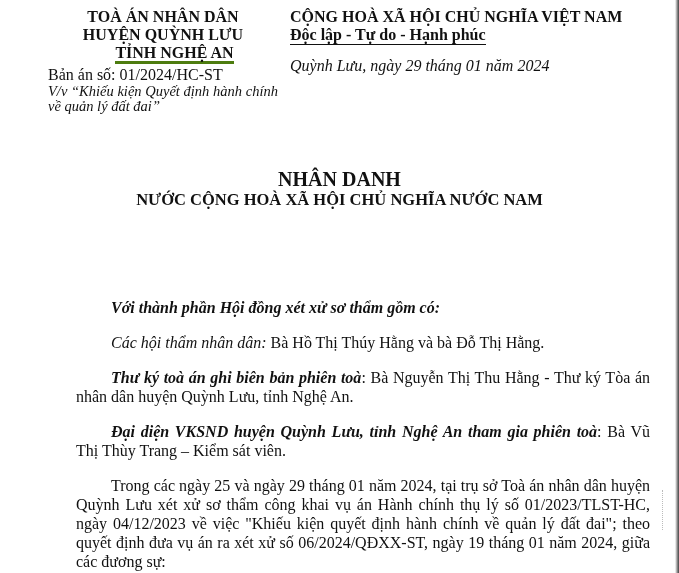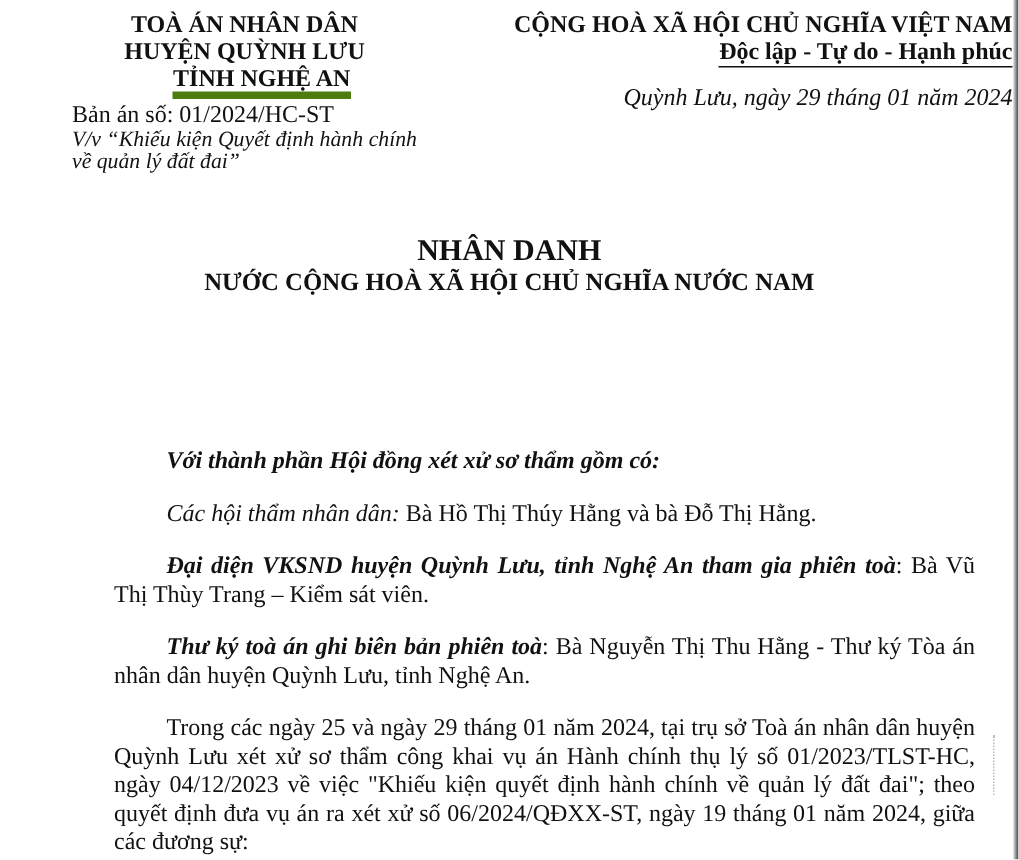--- a/index.html
+++ b/index.html
@@ -10,28 +10,28 @@
     position: relative;
   }
   .right-edge {
     position: absolute; right: 0; top: 0; width: 4px; height: 100%;
     background: linear-gradient(to right, #fff, #888 60%, #444);
   }
   .hdr-left {
     position: absolute; left: 48px; top: 8px; width: 230px;
   }
   .hdr-left .court { text-align: center; font-weight: bold; font-size: 16px; line-height: 18px; }
-  .hdr-left .court-underline { display: inline-block; border-bottom: 5px solid #4d7c0f; line-height: 17px; margin-left: 23px; }
+  .hdr-left .court-underline { display: inline-block; border-bottom: 3px solid #4d7c0f; line-height: 17px; margin-left: 23px; }
   .hdr-left .meta { font-size: 16px; line-height: 18px; }
   .hdr-left .subject { font-style: italic; font-size: 14.5px; line-height: 15px; text-align: justify; text-align-last: left; }
-  .hdr-right { position: absolute; left: 290px; top: 8px; width: 385px; text-align: right; }
+  .hdr-right { position: absolute; left: 290px; top: 8px; width: 385px; text-align: left; }
   .hdr-right .nation { font-weight: bold; font-size: 16px; line-height: 18px; white-space: nowrap; }
   .hdr-right .motto { font-weight: bold; font-size: 16px; line-height: 18px; display: inline-block; border-bottom: 1px solid #111; }
   .hdr-right .place { font-style: italic; font-size: 16px; line-height: 18px; margin-top: 12px; }
-  .title-block { position: absolute; left: 0; top: 156px; width: 679px; text-align: center; }
+  .title-block { position: absolute; left: 0; top: 168px; width: 679px; text-align: center; }
   .title-block .t1 { font-weight: bold; font-size: 20px; line-height: 22px; }
   .title-block .t2 { font-weight: bold; font-size: 16.5px; line-height: 20px; }
   .title-block .t3 { font-weight: bold; font-size: 16.5px; line-height: 20px; margin-top: 12px; }
   .body { position: absolute; left: 60px; top: 282px; width: 606px; font-size: 16px; line-height: 19px; }
   .body p { margin: 16px; text-align: justify; }
   .ind { text-indent: 35px; }
   .it { font-style: italic; }
   .bi { font-style: italic; font-weight: bold; }
   .stamp { position: absolute; right: 2px; top: 490px; width: 14px; height: 40px; border-left: 1px dotted #bbb; }
 </style>
@@ -58,21 +58,21 @@
   <div class="t1">NHÂN DANH</div>
   <div class="t2">NƯỚC CỘNG HOÀ XÃ HỘI CHỦ NGHĨA NƯỚC NAM</div>
 </div>
 
 <div class="body">
   <p class="ind bi">Với thành phần Hội đồng xét xử sơ thẩm gồm có:</p>
   <p class="ind">
     <span class="it">Các hội thẩm nhân dân:</span><span> Bà Hồ Thị Thúy Hằng và bà Đỗ Thị Hằng.</span>
   </p>
   <p class="ind">
-    <span class="bi">Đại diện VKSND huyện Quỳnh Lưu, tỉnh Nghệ An tham gia phiên toà</span><span>: Bà Vũ Thị Thùy Trang – Kiểm sát viên.</span>
+    <span class="bi">Thư ký toà án ghi biên bản phiên toà</span><span>: Bà Nguyễn Thị Thu Hằng - Thư ký Tòa án nhân dân huyện Quỳnh Lưu, tỉnh Nghệ An.</span>
   </p>
   <p class="ind">
-    <span class="bi">Thư ký toà án ghi biên bản phiên toà</span><span>: Bà Nguyễn Thị Thu Hằng - Thư ký Tòa án nhân dân huyện Quỳnh Lưu, tỉnh Nghệ An.</span>
+    <span class="bi">Đại diện VKSND huyện Quỳnh Lưu, tỉnh Nghệ An tham gia phiên toà</span><span>: Bà Vũ Thị Thùy Trang – Kiểm sát viên.</span>
   </p>
   <p class="ind">Trong các ngày 25 và ngày 29 tháng 01 năm 2024, tại trụ sở Toà án nhân dân huyện Quỳnh Lưu xét xử sơ thẩm công khai vụ án Hành chính thụ lý số 01/2023/TLST-HC, ngày 04/12/2023 về việc "Khiếu kiện quyết định hành chính về quản lý đất đai"; theo quyết định đưa vụ án ra xét xử số 06/2024/QĐXX-ST, ngày 19 tháng 01 năm 2024, giữa các đương sự:</p>
 </div>
 
 <div class="stamp"></div>
 
 </body></html>

